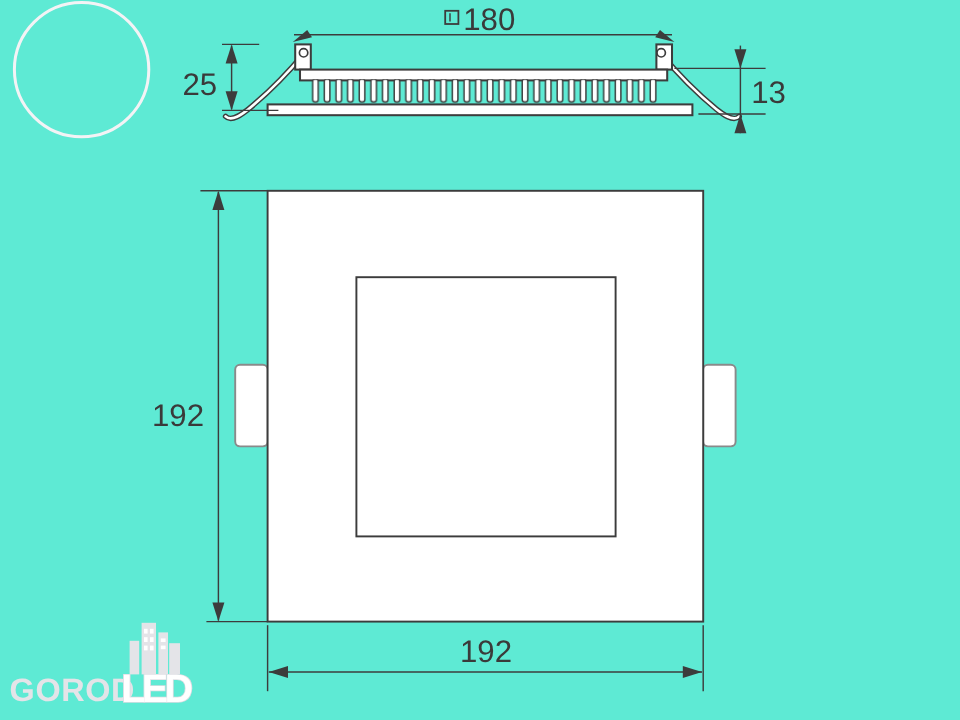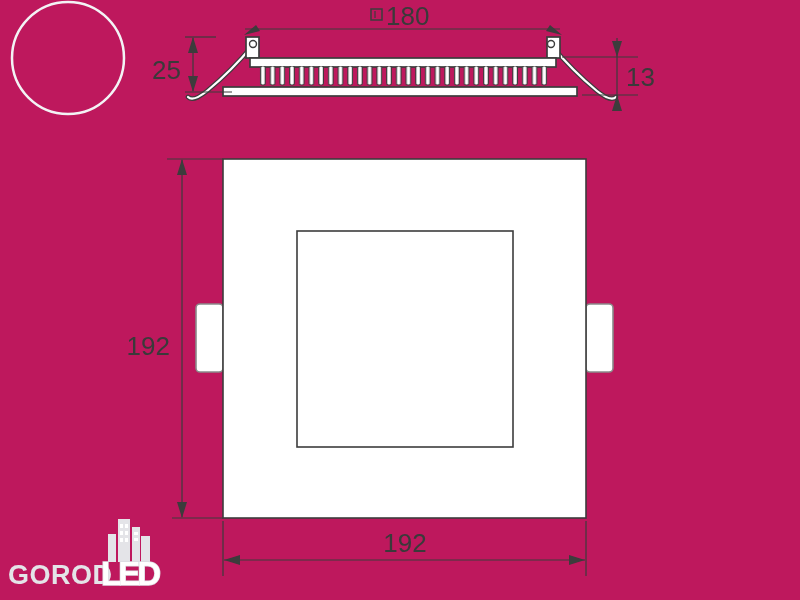--- a/index.html
+++ b/index.html
@@ -1,16 +1,16 @@
 <!DOCTYPE html>
 <html><head>
 <meta charset="utf-8">
 <style>
   html,body{margin:0;padding:0;background:#fff;}
-  #stage{position:relative;width:800px;height:600px;background:#be185d;overflow:hidden;
+  #stage{position:relative;width:800px;height:600px;background:#5eead4;overflow:hidden;
          font-family:"Liberation Sans",sans-serif;}
   svg{position:absolute;left:0;top:0;}
   .ln{stroke:#3c3c3c;stroke-width:1.7;fill:none;stroke-linecap:round;}
   .lnsq{stroke:#3c3c3c;stroke-width:1.6;fill:none;}
   .fillw{fill:#ffffff;}
   .dim{stroke:#3c3c3c;stroke-width:1.2;fill:none;}
   .arr{fill:#3c3c3c;stroke:none;}
   .dimtxt{font-family:"Liberation Sans",sans-serif;font-size:26px;fill:#3a3a3a;}
   .tab{stroke:#8a8a8a;stroke-width:1.6;fill:#ffffff;}
   .wmtxt{font-family:"Liberation Sans",sans-serif;font-weight:bold;}

